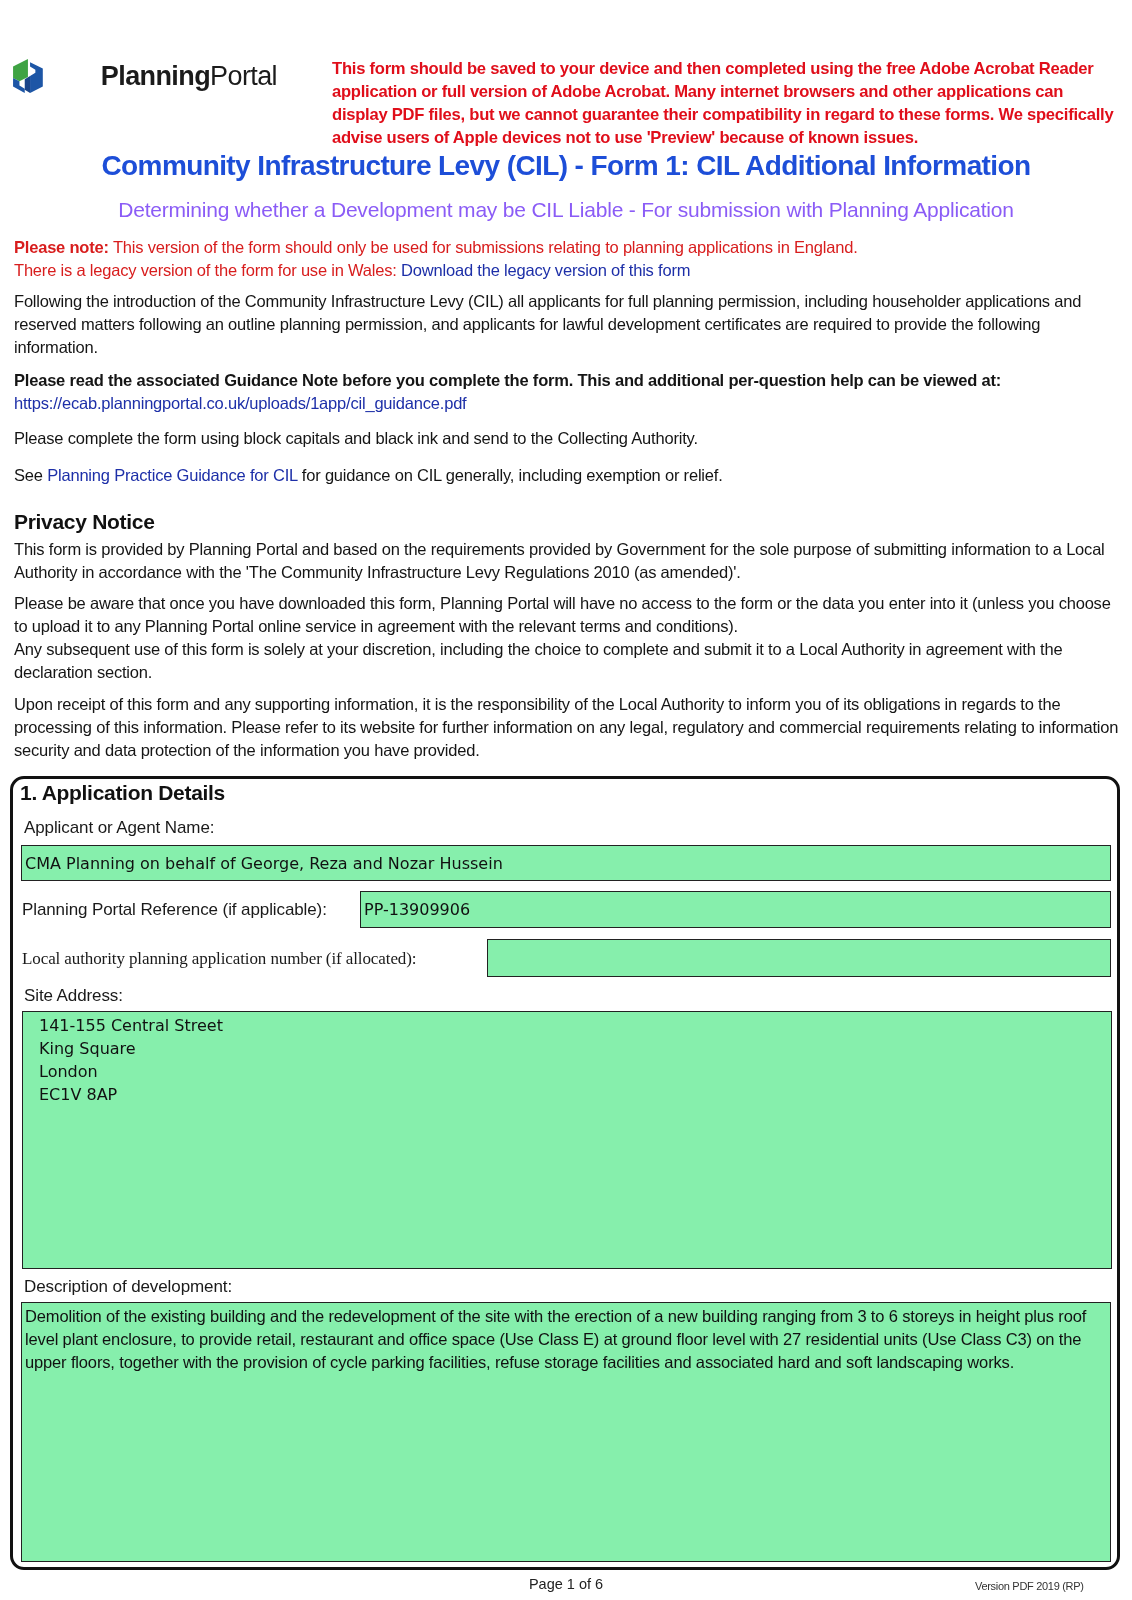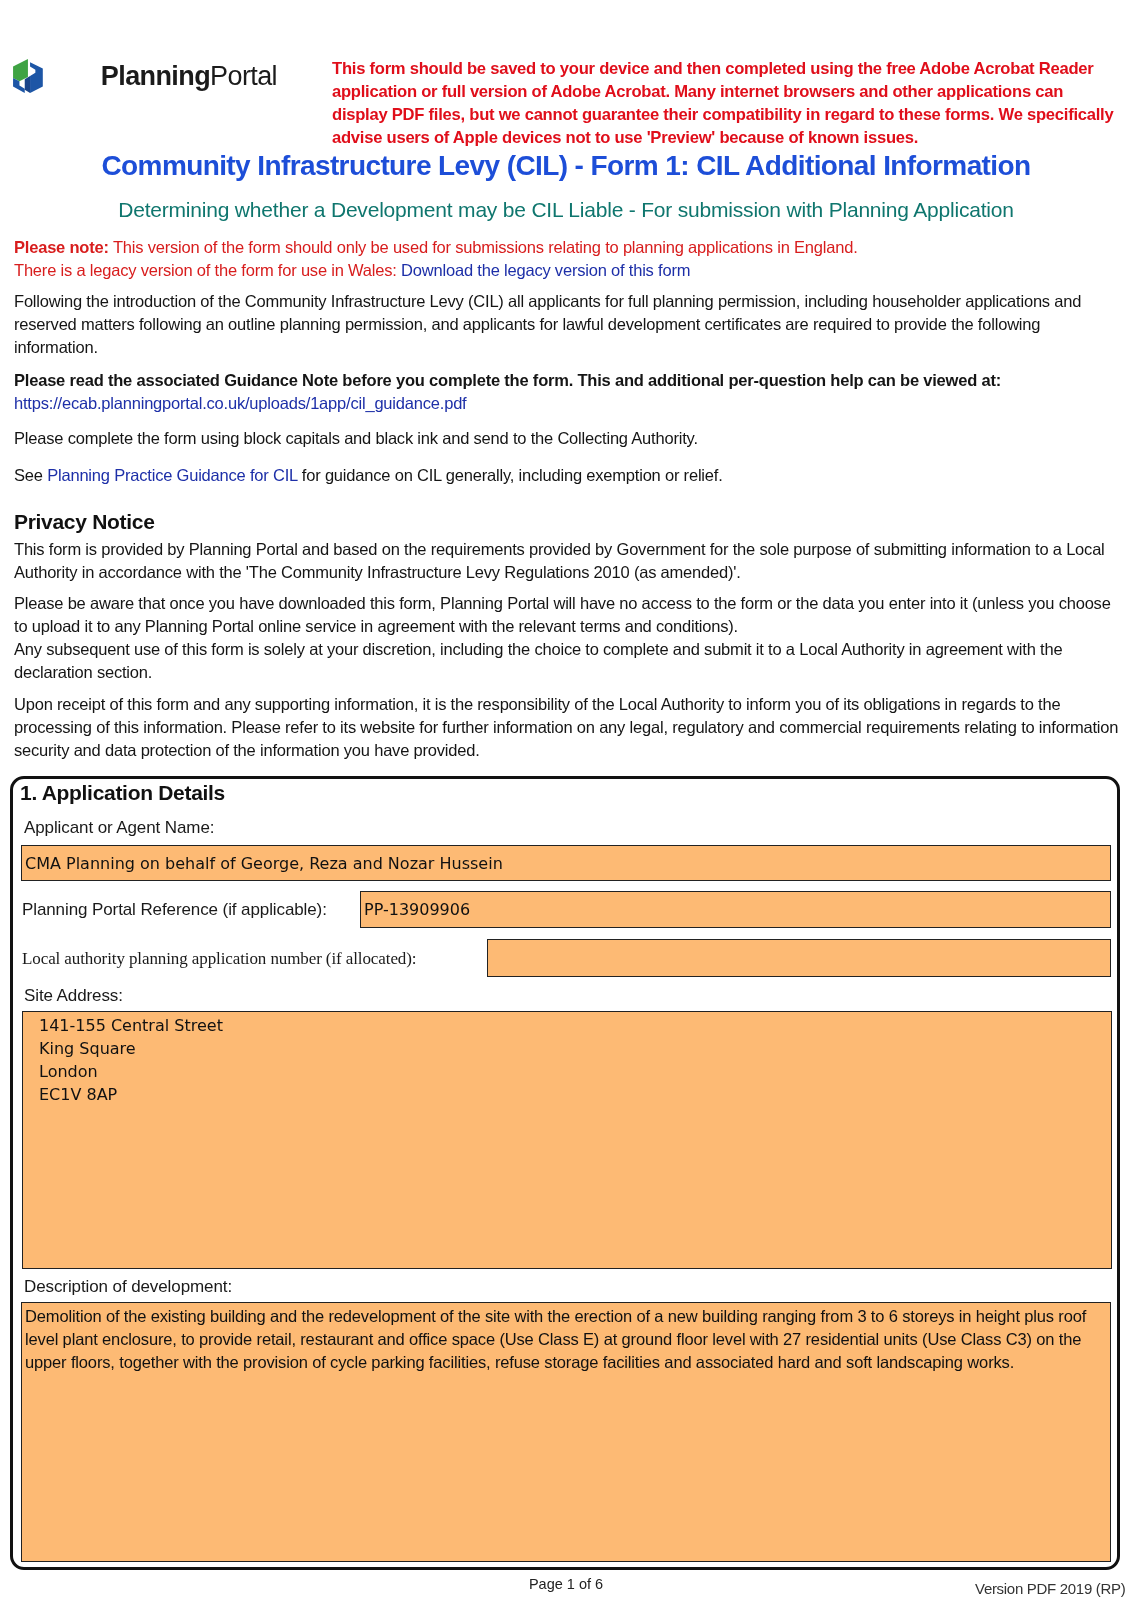--- a/index.html
+++ b/index.html
@@ -23,52 +23,52 @@
       letter-spacing: -0.25px;
       margin-top: 48px;
     }
 
     .title {
       left: 0; width: 1132px; top: 150px; text-align: center;
       font-size: 28px; font-weight: bold; letter-spacing: -0.6px; color: #1d4ed8;
     }
     .subtitle {
       left: 0; width: 1132px; top: 198px; text-align: center;
-      font-size: 21px; color: #0f766e; letter-spacing: -0.2px;
+      font-size: 21px; color: #8b5cf6; letter-spacing: -0.2px;
     }
 
     .note { left: 14px; top: 236px; width: 1100px; font-size: 16.5px; line-height: 23px; color: #d81d1d; letter-spacing: -0.2px; }
     .note b { font-weight: bold; }
     .link { color: #1d2fa8; }
 
     .para { left: 14px; width: 1105px; font-size: 16.5px; line-height: 23px; color: #151515; letter-spacing: -0.2px; }
     .para b { font-weight: bold; }
 
     .privacy-h { left: 14px; top: 510px; font-size: 21px; font-weight: bold; letter-spacing: -0.3px; }
 
     
     .section {
       left: 10px; top: 776px; width: 1110px; height: 794px;
       border: 3px solid #111; border-radius: 14px; box-sizing: border-box;
     }
     .section-h { left: 20px; top: 781px; font-size: 21px; font-weight: bold; letter-spacing: -0.3px; }
     .lbl { font-size: 17px; color: #1a1a1a; letter-spacing: -0.1px; }
     .field {
-      border: 1.5px solid #222; box-sizing: border-box; background: #fdba74;
+      border: 1.5px solid #222; box-sizing: border-box; background: #86efac;
       font-family: "DejaVu Sans", sans-serif; font-size: 16px; color: #111;
       padding: 2px 3px; line-height: 23px; white-space: pre-wrap;
     }
     .field.desc {
       font-family: "Liberation Sans", sans-serif; font-size: 16.5px; letter-spacing: -0.15px;
       line-height: 23px; white-space: normal;
     }
     .field.inline { display: flex; align-items: center; }
 
     .footer-page { left: 0; width: 1132px; top: 1576px; text-align: center; font-size: 14.5px; color: #222; }
-    .footer-ver { left: 975px; top: 1580px; font-size: 15px; color: #333; letter-spacing: -0.3px; }
+    .footer-ver { left: 975px; top: 1580px; font-size: 11px; color: #333; letter-spacing: -0.3px; }
   </style>
 </head>
 <body>
 
 <div class="abs logo">
   <svg width="60" height="68" viewBox="0 0 60 68">
     <polygon points="2,16 30,2 30,36 14,44 2,38" fill="#3fa343"></polygon>
     <polygon points="2,38 14,44 14,52 24,58 24,66 2,54" fill="#1d56a6"></polygon>
     <polygon points="34,8 58,20 58,54 34,66 34,34 44,28 44,22 34,16" fill="#1d56a6"></polygon>
     <polygon points="24,40 34,34 34,66 24,60" fill="#1a4589"></polygon>

